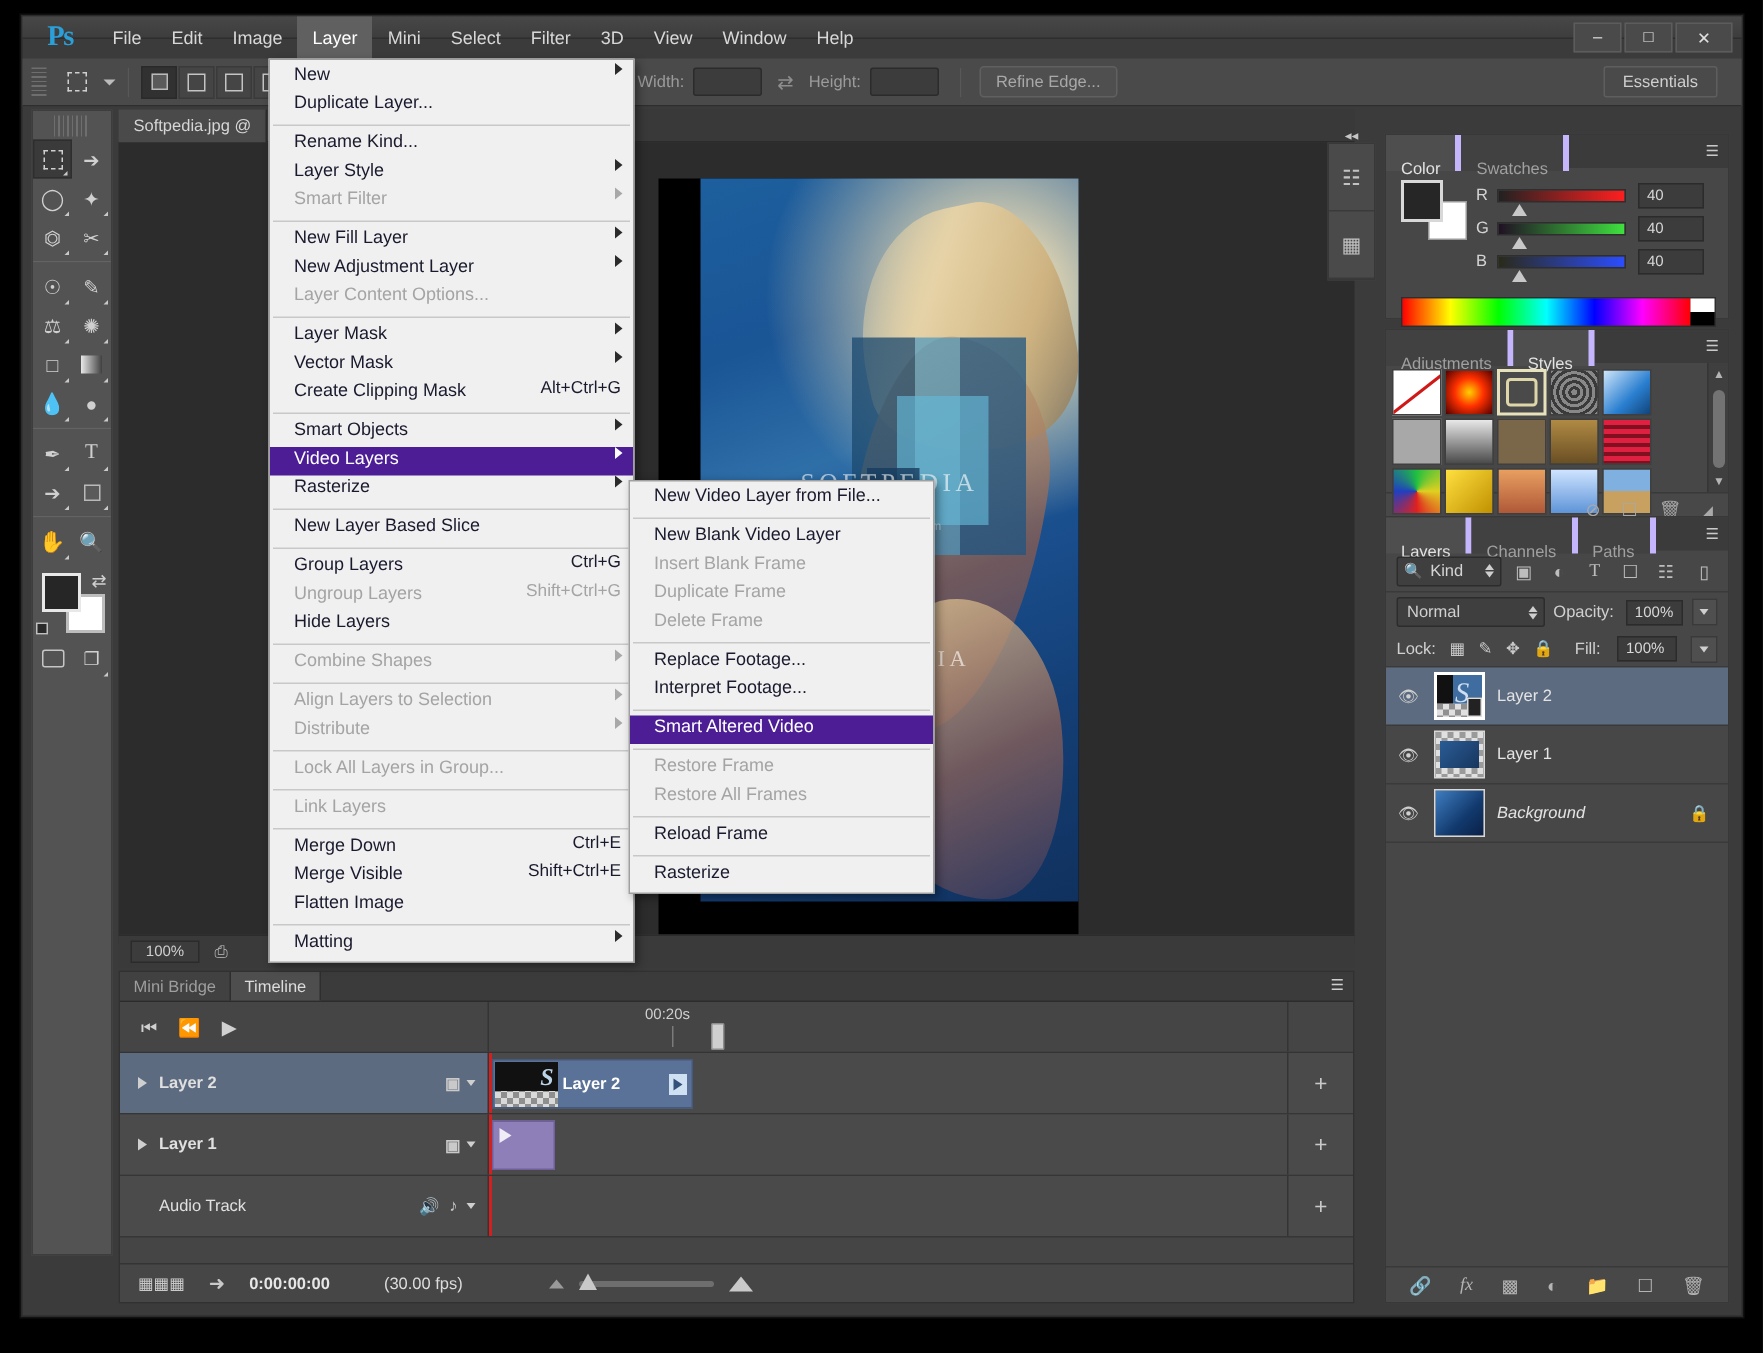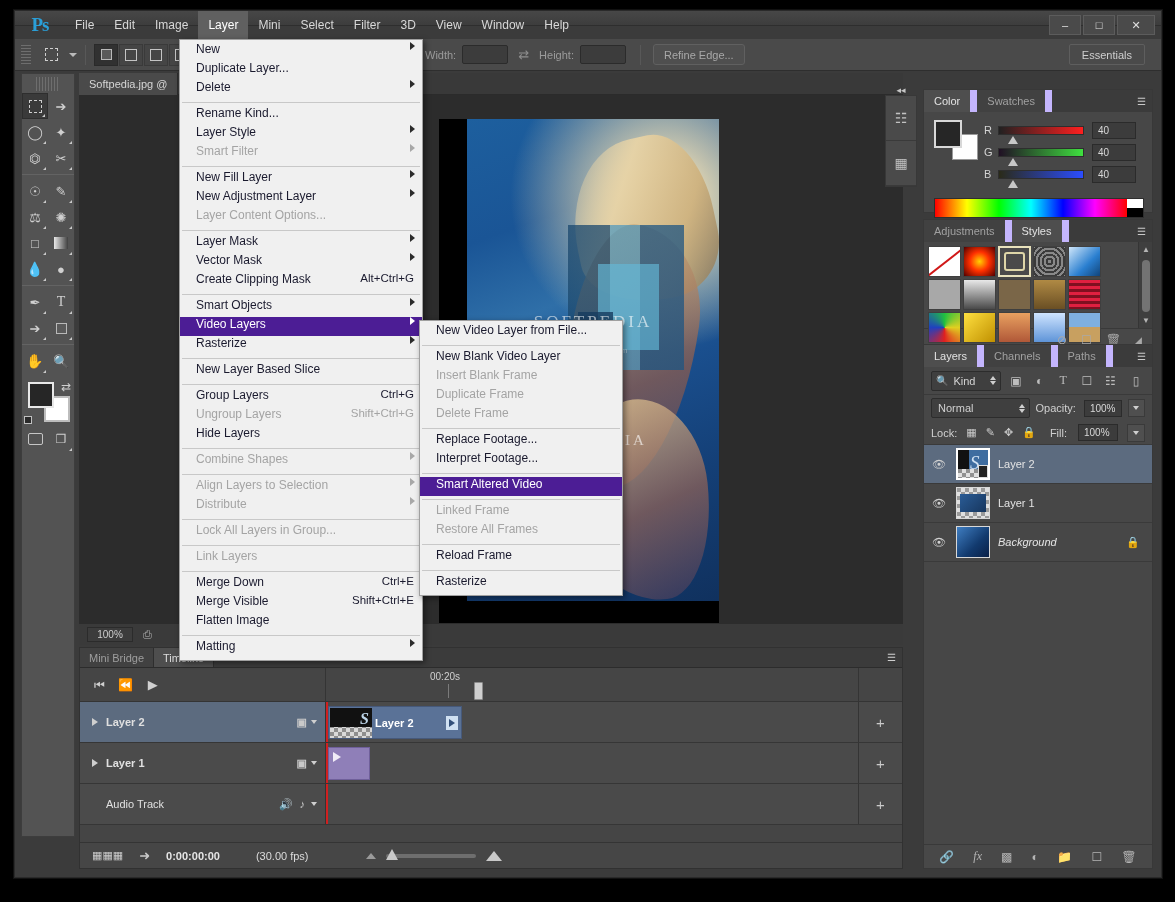--- a/index.html
+++ b/index.html
@@ -263,22 +263,22 @@
   }
   .dock-collapse {
     position:absolute; right:244px; top:74px; width:32px; height:12px;
     color:#c6c6c6; font-size:9px; text-align:center;
   }
   .dock-cell { height:45px; border-bottom:1px solid #3a3a3a; display:flex;align-items:center;justify-content:center;}
 
   
   .rpanel { position:absolute; right:8px; width:230px; background:#474747; border:1px solid #383838;}
   .panel-tabs { height:22px; background:#3b3b3b; display:flex; align-items:stretch; }
-  .ptab { padding:0 10px; line-height:22px; font-size:11px; color:#a0a0a0; background:#414141;
-    border-right:7px solid #c4b5fd;}
+  .ptab { padding:12px 10px; line-height:22px; font-size:11px; color:#a0a0a0; background:#414141;
+    border-right:4px solid #c4b5fd;}
   .ptab.sel { background:#4e4e4e; color:#e2e2e2;}
   .pmenu { margin-left:auto; display:flex; align-items:center; padding-right:6px; color:#c9c9c9; font-size:10px;}
 
   
   .color-body { padding:8px 8px 6px 10px; display:flex; }
   .cp-swatch { position:relative; width:44px;height:40px; margin-right:6px;}
   .cp-fg{position:absolute;left:0;top:0;width:28px;height:28px;background:#262626;border:2px solid #d8d8d8;}
   .cp-bg{position:absolute;left:18px;top:14px;width:26px;height:26px;background:#fff;border:1px solid #9a9a9a;}
   .sliders { flex:1; }
   .srow { display:flex; align-items:center; height:20px; margin-bottom:2px;}
@@ -825,24 +825,20 @@
     </div>
 
     <div class="dropdown" id="layer-menu" style="left:164px; top:28px; width:244px;">
         <div class="mi">
           <span>New</span>
           <i class="arrow"></i>
         </div>
         <div class="mi">
           <span>Duplicate Layer...</span>
         </div>
-        <div class="mi">
-          <span>Delete</span>
-          <i class="arrow"></i>
-        </div>
         <div class="msep"></div>
         <div class="mi">
           <span>Rename Kind...</span>
         </div>
         <div class="mi">
           <span>Layer Style</span>
           <i class="arrow"></i>
         </div>
         <div class="mi dis">
           <span>Smart Filter</span>
@@ -966,21 +962,21 @@
         </div>
         <div class="mi">
           <span>Interpret Footage...</span>
         </div>
         <div class="msep"></div>
         <div class="mi hl">
           <span>Smart Altered Video</span>
         </div>
         <div class="msep"></div>
         <div class="mi dis">
-          <span>Linked Frame</span>
+          <span>Restore Frame</span>
         </div>
         <div class="mi dis">
           <span>Restore All Frames</span>
         </div>
         <div class="msep"></div>
         <div class="mi">
           <span>Reload Frame</span>
         </div>
         <div class="msep"></div>
         <div class="mi">

